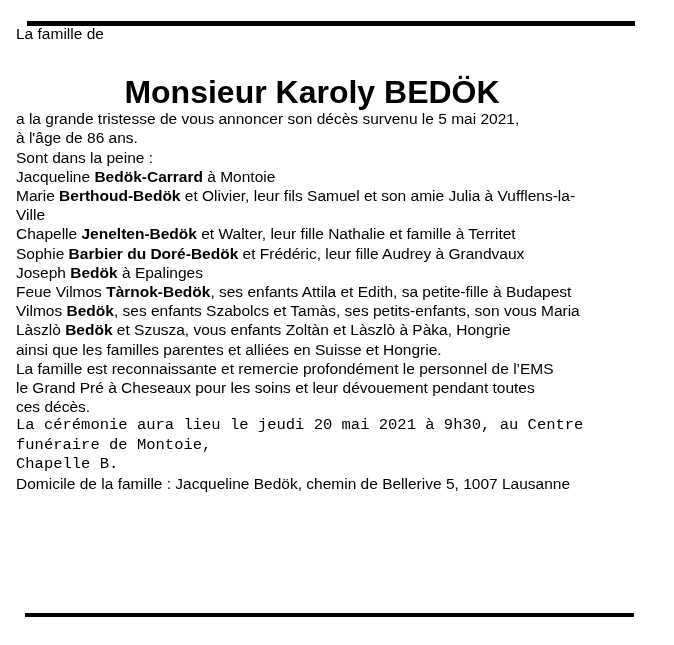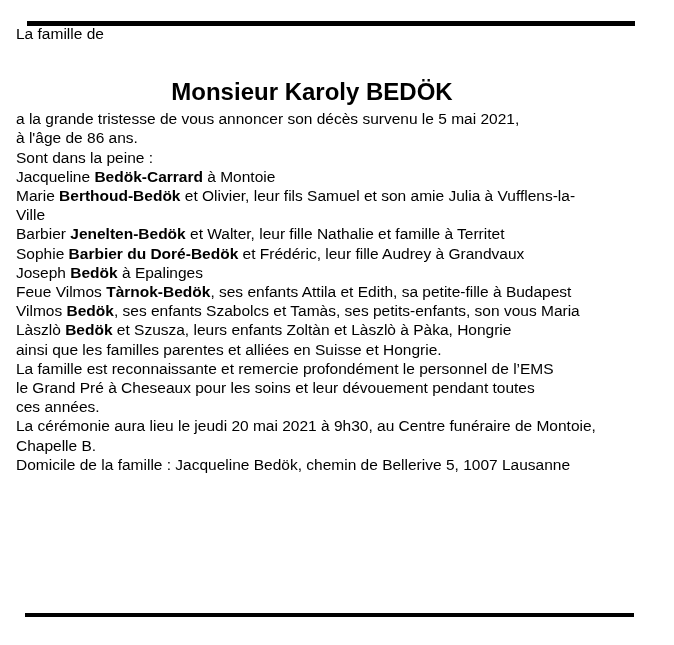--- a/index.html
+++ b/index.html
@@ -13,28 +13,28 @@
   }
   .rule{position:absolute;background:#000000;}
   .rule-top{left:27px;top:21px;width:608px;height:5px;}
   .rule-bottom{left:25px;top:613px;width:609px;height:4px;}
   .content{
     position:absolute;left:16px;top:0;width:592px;
     font-size:15.5px;line-height:19.2px;margin-top:24px;
   }
   .intro{margin:45px 0 0 0;}
   .title{
-    font-size:24px;line-height:34px;font-weight:bold;
+    font-size:32px;line-height:34px;font-weight:bold;
     text-align:center;margin:32px 0 0 0;
   }
   p.para{margin:0;}
   .para-announcement{margin-top:30px;}
   .para-mourners{margin-top:14px;}
   .para-thanks{margin-top:9px;}
-  .para-ceremony{margin-top:18px;}
+  .para-ceremony{margin-top:18px;font-family:Liberation Mono, monospace;}
   .para-domicile{margin-top:12px;}
   .line{display:block;}
   .b{font-weight:bold;}
 </style>
 </head>
 <body>
 
 <div class="page">
   <div class="rule rule-top"></div>
 
@@ -44,32 +44,32 @@
     <div id="paragraphs">
         <p class="para para-announcement">
           <span class="line"><span>a la grande tristesse de vous annoncer son décès survenu le 5 mai 2021,</span></span>
           <span class="line"><span>à l'âge de 86 ans.</span></span>
         </p>
         <p class="para para-mourners">
           <span class="line"><span>Sont dans la peine :</span></span>
           <span class="line"><span>Jacqueline </span><span class="b">Bedök-Carrard</span><span> à Montoie</span></span>
           <span class="line"><span>Marie </span><span class="b">Berthoud-Bedök</span><span> et Olivier, leur fils Samuel et son amie Julia à Vufflens-la-</span></span>
           <span class="line"><span>Ville</span></span>
-          <span class="line"><span>Barbier </span><span class="b">Jenelten-Bedök</span><span> et Walter, leur fille Nathalie et famille à Territet</span></span>
+          <span class="line"><span>Chapelle </span><span class="b">Jenelten-Bedök</span><span> et Walter, leur fille Nathalie et famille à Territet</span></span>
           <span class="line"><span>Sophie </span><span class="b">Barbier du Doré-Bedök</span><span> et Frédéric, leur fille Audrey à Grandvaux</span></span>
           <span class="line"><span>Joseph </span><span class="b">Bedök</span><span> à Epalinges</span></span>
           <span class="line"><span>Feue Vilmos </span><span class="b">Tàrnok-Bedök</span><span>, ses enfants Attila et Edith, sa petite-fille à Budapest</span></span>
           <span class="line"><span>Vilmos </span><span class="b">Bedök</span><span>, ses enfants Szabolcs et Tamàs, ses petits-enfants, son vous Maria</span></span>
-          <span class="line"><span>Làszlò </span><span class="b">Bedök</span><span> et Szusza, leurs enfants Zoltàn et Làszlò à Pàka, Hongrie</span></span>
+          <span class="line"><span>Làszlò </span><span class="b">Bedök</span><span> et Szusza, vous enfants Zoltàn et Làszlò à Pàka, Hongrie</span></span>
           <span class="line"><span>ainsi que les familles parentes et alliées en Suisse et Hongrie.</span></span>
         </p>
         <p class="para para-thanks">
           <span class="line"><span>La famille est reconnaissante et remercie profondément le personnel de l’EMS</span></span>
           <span class="line"><span>le Grand Pré à Cheseaux pour les soins et leur dévouement pendant toutes</span></span>
-          <span class="line"><span>ces années.</span></span>
+          <span class="line"><span>ces décès.</span></span>
         </p>
         <p class="para para-ceremony">
           <span class="line"><span>La cérémonie aura lieu le jeudi 20 mai 2021 à 9h30, au Centre funéraire de Montoie,</span></span>
           <span class="line"><span>Chapelle B.</span></span>
         </p>
         <p class="para para-domicile">
           <span class="line"><span>Domicile de la famille : Jacqueline Bedök, chemin de Bellerive 5, 1007 Lausanne</span></span>
         </p>
       </div>
   </div>

